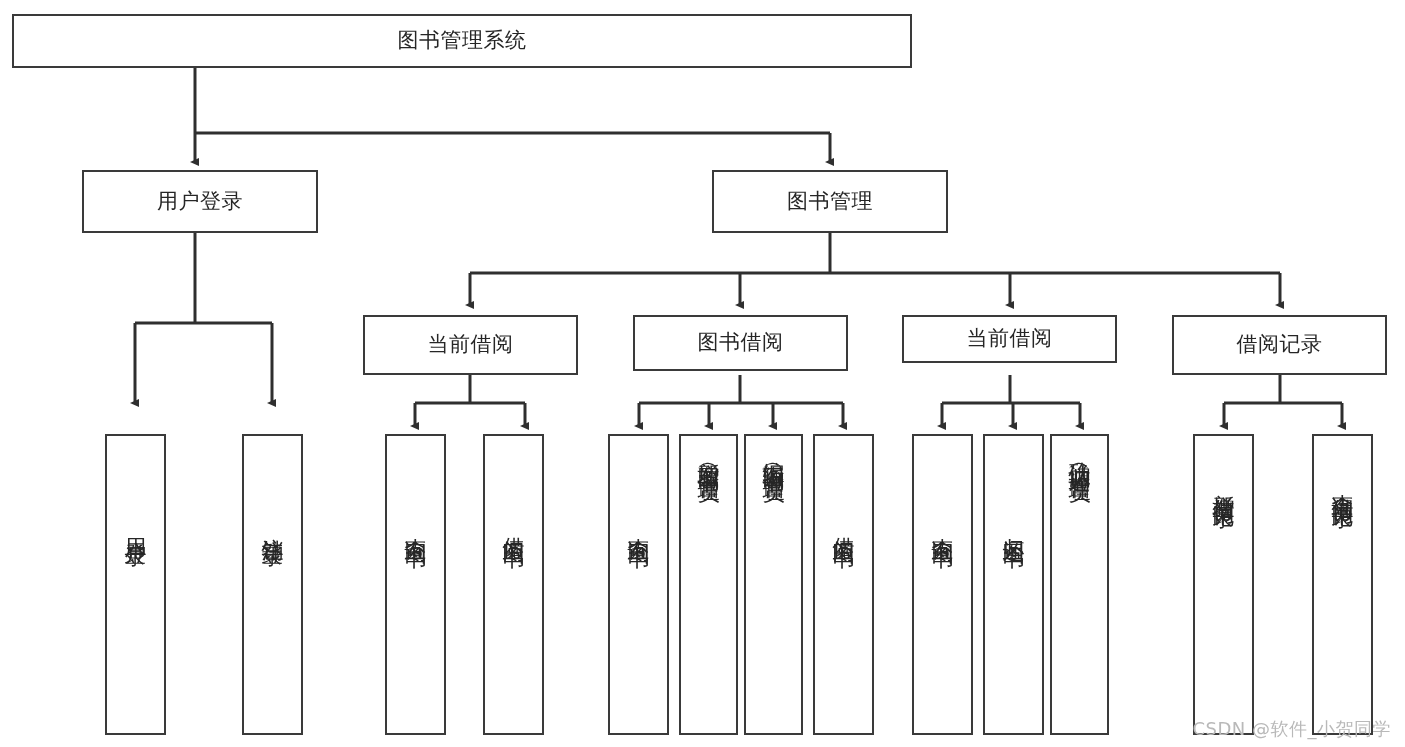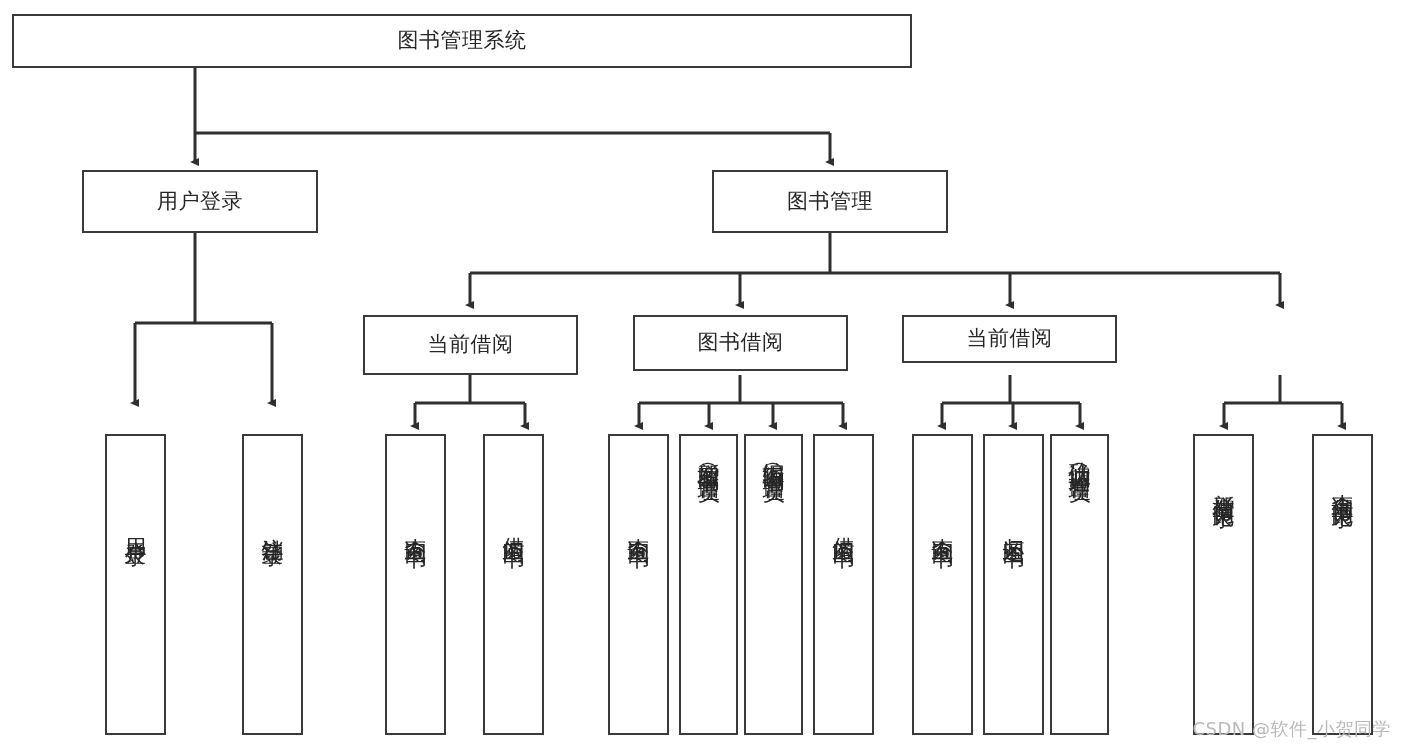--- a/index.html
+++ b/index.html
@@ -139,20 +139,23 @@
 
   <div class="node-box" style="left:363px; top:315px; width:215px; height:60px;">
     <span class="node-label-h">当前借阅</span>
   </div>
   <div class="node-box" style="left:633px; top:315px; width:215px; height:56px;">
     <span class="node-label-h">图书借阅</span>
   </div>
   <div class="node-box" style="left:902px; top:315px; width:215px; height:48px;">
     <span class="node-label-h">当前借阅</span>
   </div>
+  <div class="node-box" style="left:1172px; top:315px; width:215px; height:60px;">
+    <span class="node-label-h">借阅记录</span>
+  </div>
 
   <div class="node-box leaf" style="left:105px; top:434px; width:61px; height:301px; padding-top:84px;">
     <span class="node-label-v">用户登录</span>
   </div>
   <div class="node-box leaf" style="left:242px; top:434px; width:61px; height:301px; padding-top:84px;">
     <span class="node-label-v">注销登录</span>
   </div>
 
   <div class="node-box leaf" style="left:385px; top:434px; width:61px; height:301px; padding-top:84px;">
     <span class="node-label-v">查询图书</span>

